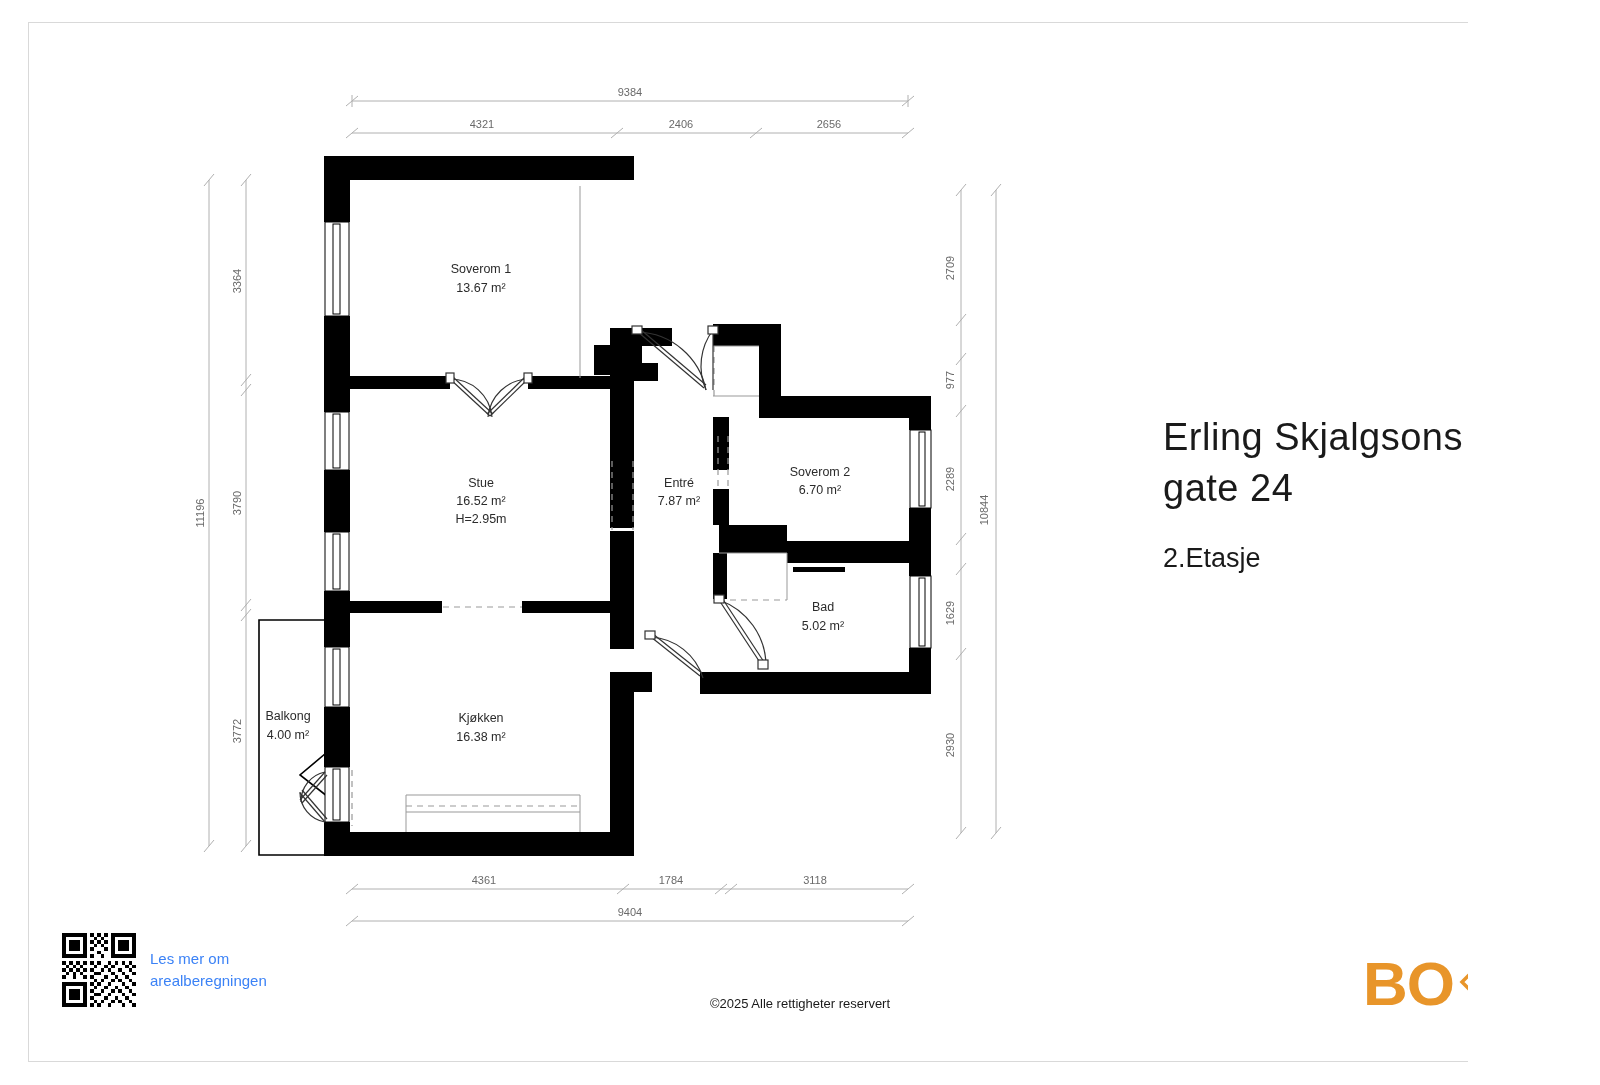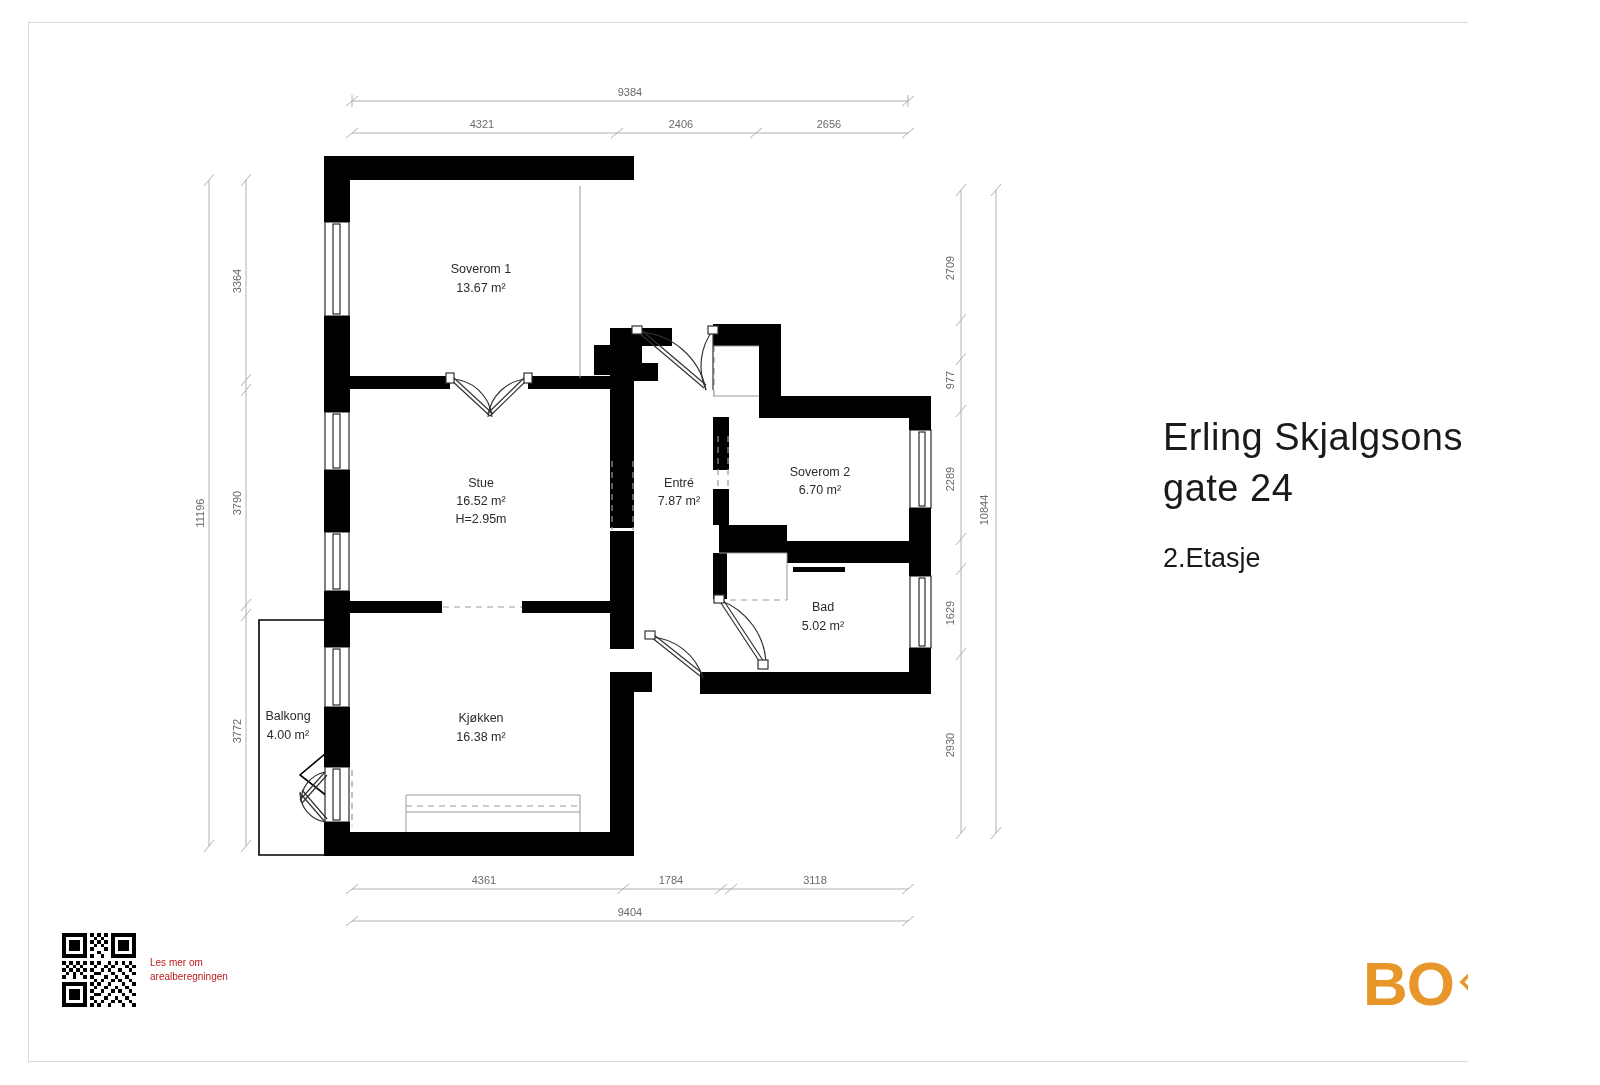--- a/index.html
+++ b/index.html
@@ -51,23 +51,23 @@
   }
   .qr-block {
     position: absolute;
     left: 62px;
     top: 933px;
     display: flex;
     align-items: center;
     gap: 14px;
   }
   .qr-caption {
-    font-size: 10px;
+    font-size: 15px;
     line-height: 1.45;
-    color: #b91c1c;
+    color: #3b82f6;
   }
   .copyright {
     position: absolute;
     left: 0;
     top: 996px;
     width: 1600px;
     text-align: center;
     font-size: 13px;
     color: #1a1a1a;
   }
@@ -501,20 +501,21 @@
           <rect x="17" y="20" width="1" height="1"></rect>
         <rect x="20" y="20" width="1" height="1"></rect>
       </g>
     </svg>
     <div class="qr-caption">
       <div>Les mer om</div>
       <div>arealberegningen</div>
     </div>
   </div>
 
+  <div class="copyright">©2025 Alle rettigheter reservert</div>
 
   <div class="logo-block">
     <span class="logo-bo">BO</span>
     <span class="logo-mark">
       <svg width="52" height="52" viewBox="0 0 52 52">
         <polygon points="26,6 46,26 26,46 6,26" fill="none" stroke="#E8952A" stroke-width="3.5"></polygon>
         <polygon points="26,14 38,26 26,38 14,26" fill="none" stroke="#F0BE72" stroke-width="3"></polygon>
       </svg>
     </span>
     <span class="logo-3d">3D</span>

